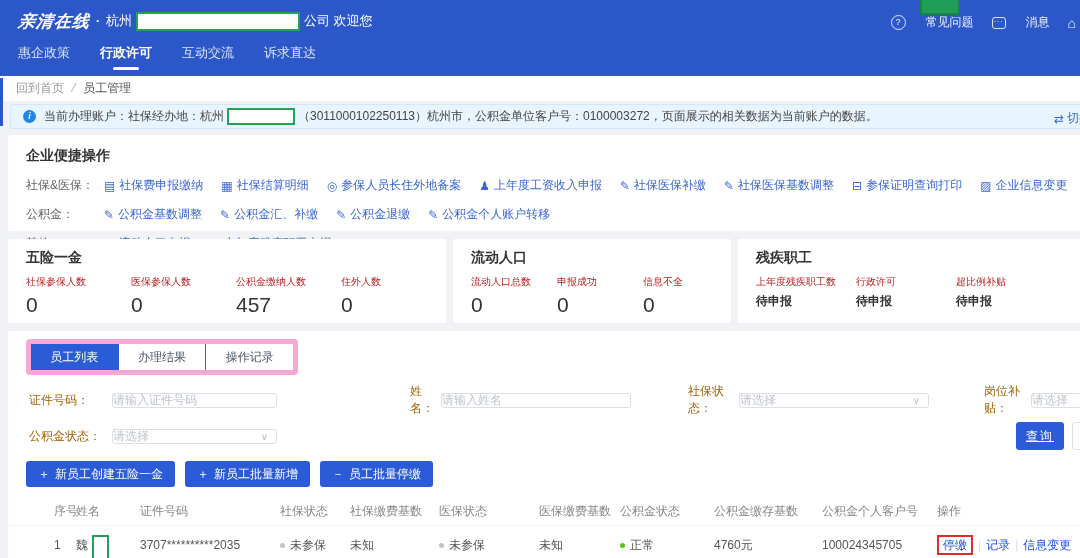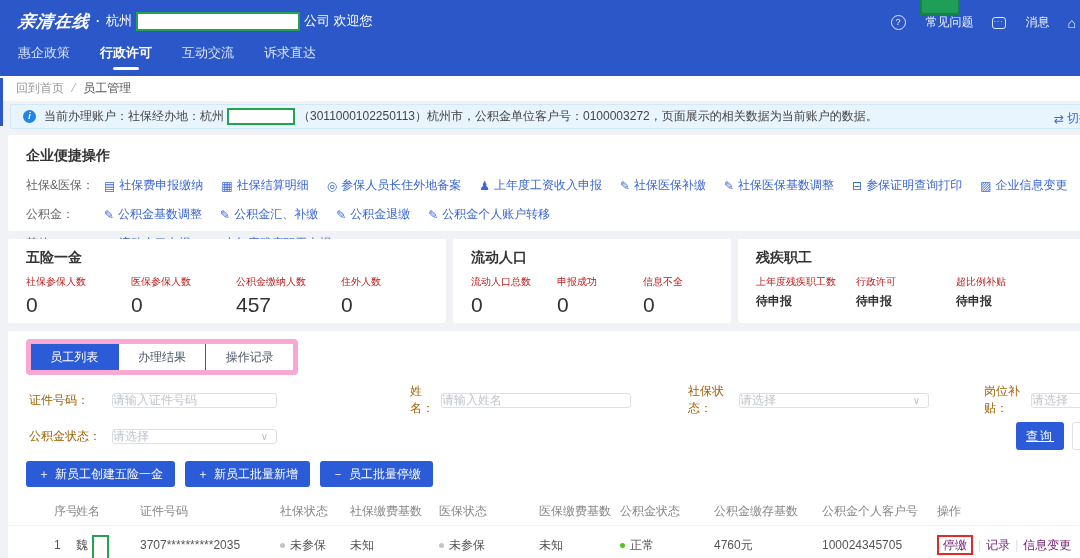--- a/index.html
+++ b/index.html
@@ -107,21 +107,21 @@
   .act-btn{height:26px;padding:0 12px;background:#2b5bd7;color:#fff;border-radius:3px;display:flex;align-items:center;gap:5px;cursor:pointer;}
 
   .table{margin-top:10px;position:relative;}
   .trow{display:grid;grid-template-columns:22px 64px 140px 70px 89px 100px 81px 94px 108px 115px 1fr;
     padding-left:46px;align-items:center;white-space:nowrap;}
   .thead{height:28px;color:#888;}
   .tr{height:38px;color:#555;border-top:1px solid #f2f3f5;}
   .dot{display:inline-block;width:5px;height:5px;border-radius:50%;margin-right:5px;vertical-align:middle;}
   .dot.gray{background:#c0c4cc;}
   .dot.green{background:#52c41a;}
-  .op-link{color:#701a75;cursor:pointer;text-decoration:none;}
+  .op-link{color:#1d4ed8;cursor:pointer;text-decoration:none;}
   .op-sep{color:#dcdfe6;margin:0 5px;}
   .red-box{display:inline-block;border:2px solid #e02b2b;padding:0 4px;line-height:16px;}
   .tbl-redact{position:absolute;left:84px;top:38px;width:17px;height:51px;background:#fff;border:2px solid #21a351;box-sizing:border-box;}
 </style>
 </head>
 <body>
 
 <div class="page">
 
   <header>

